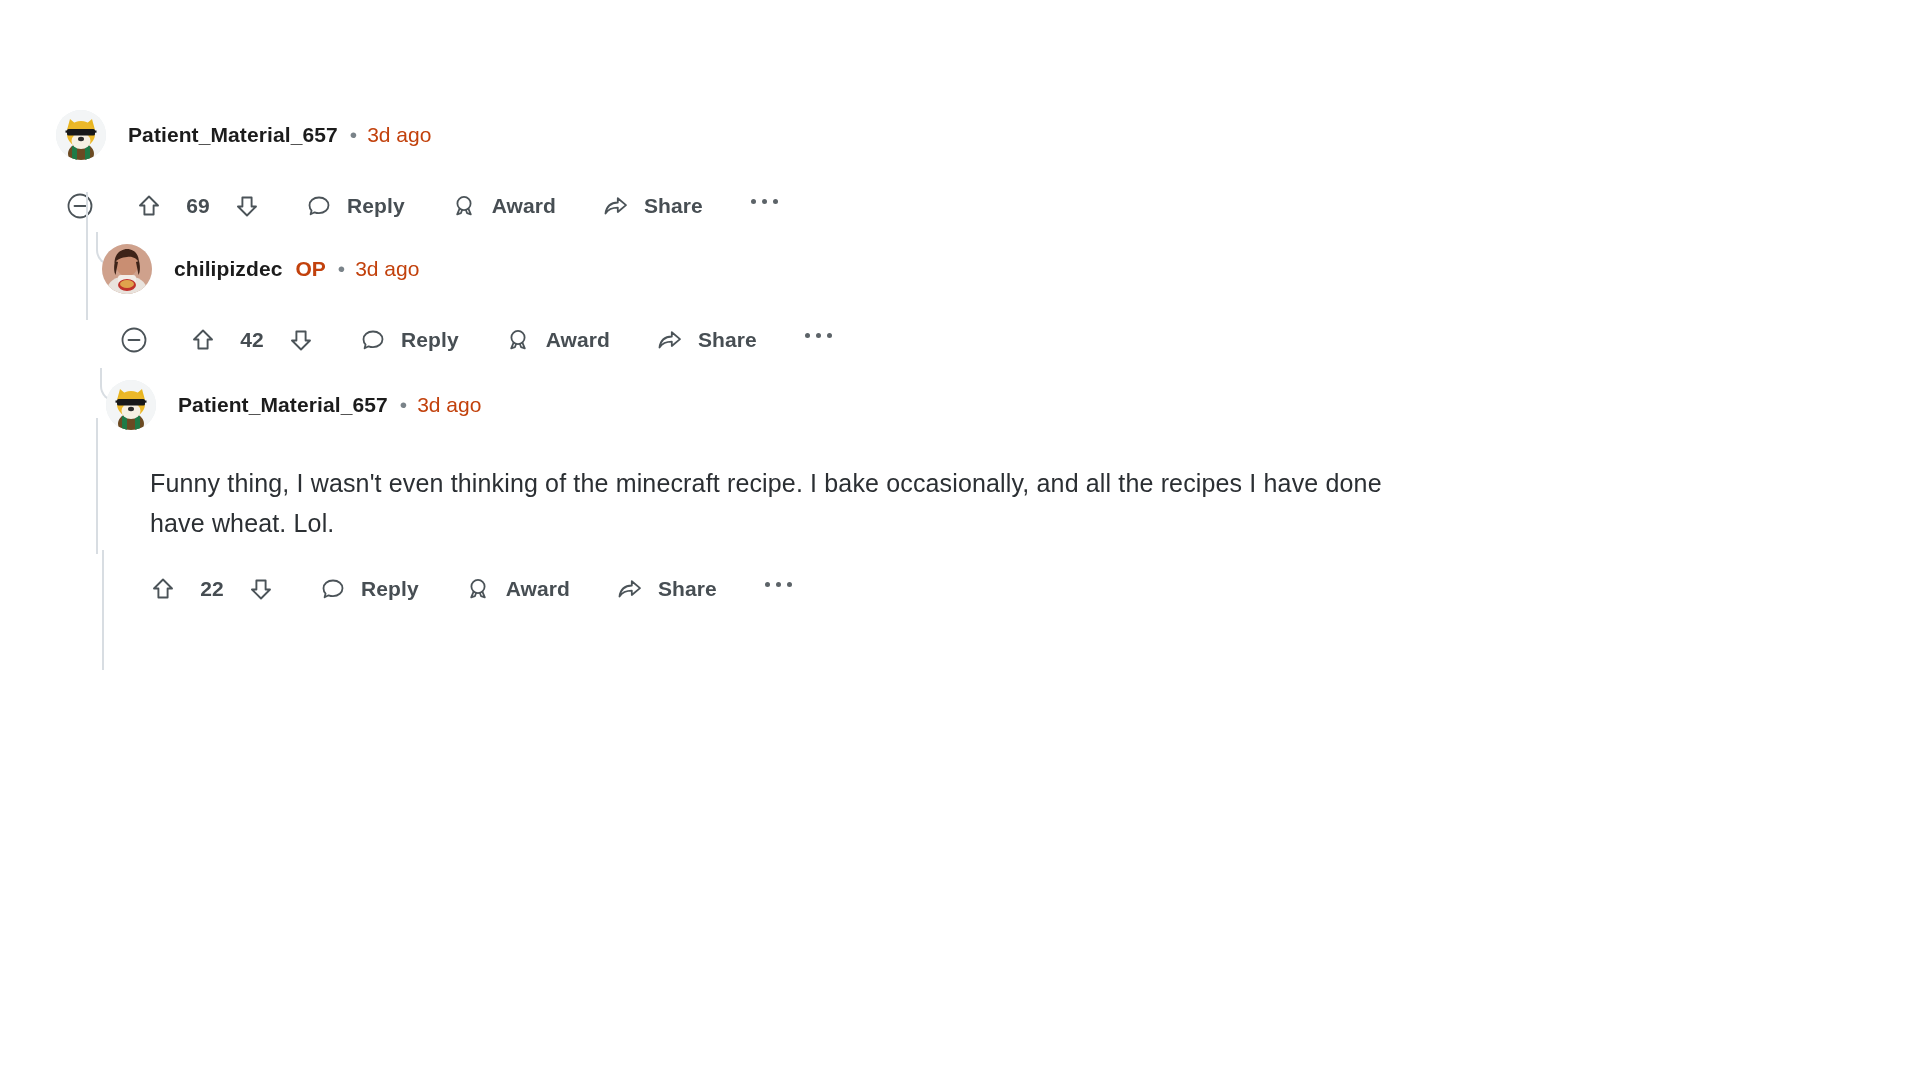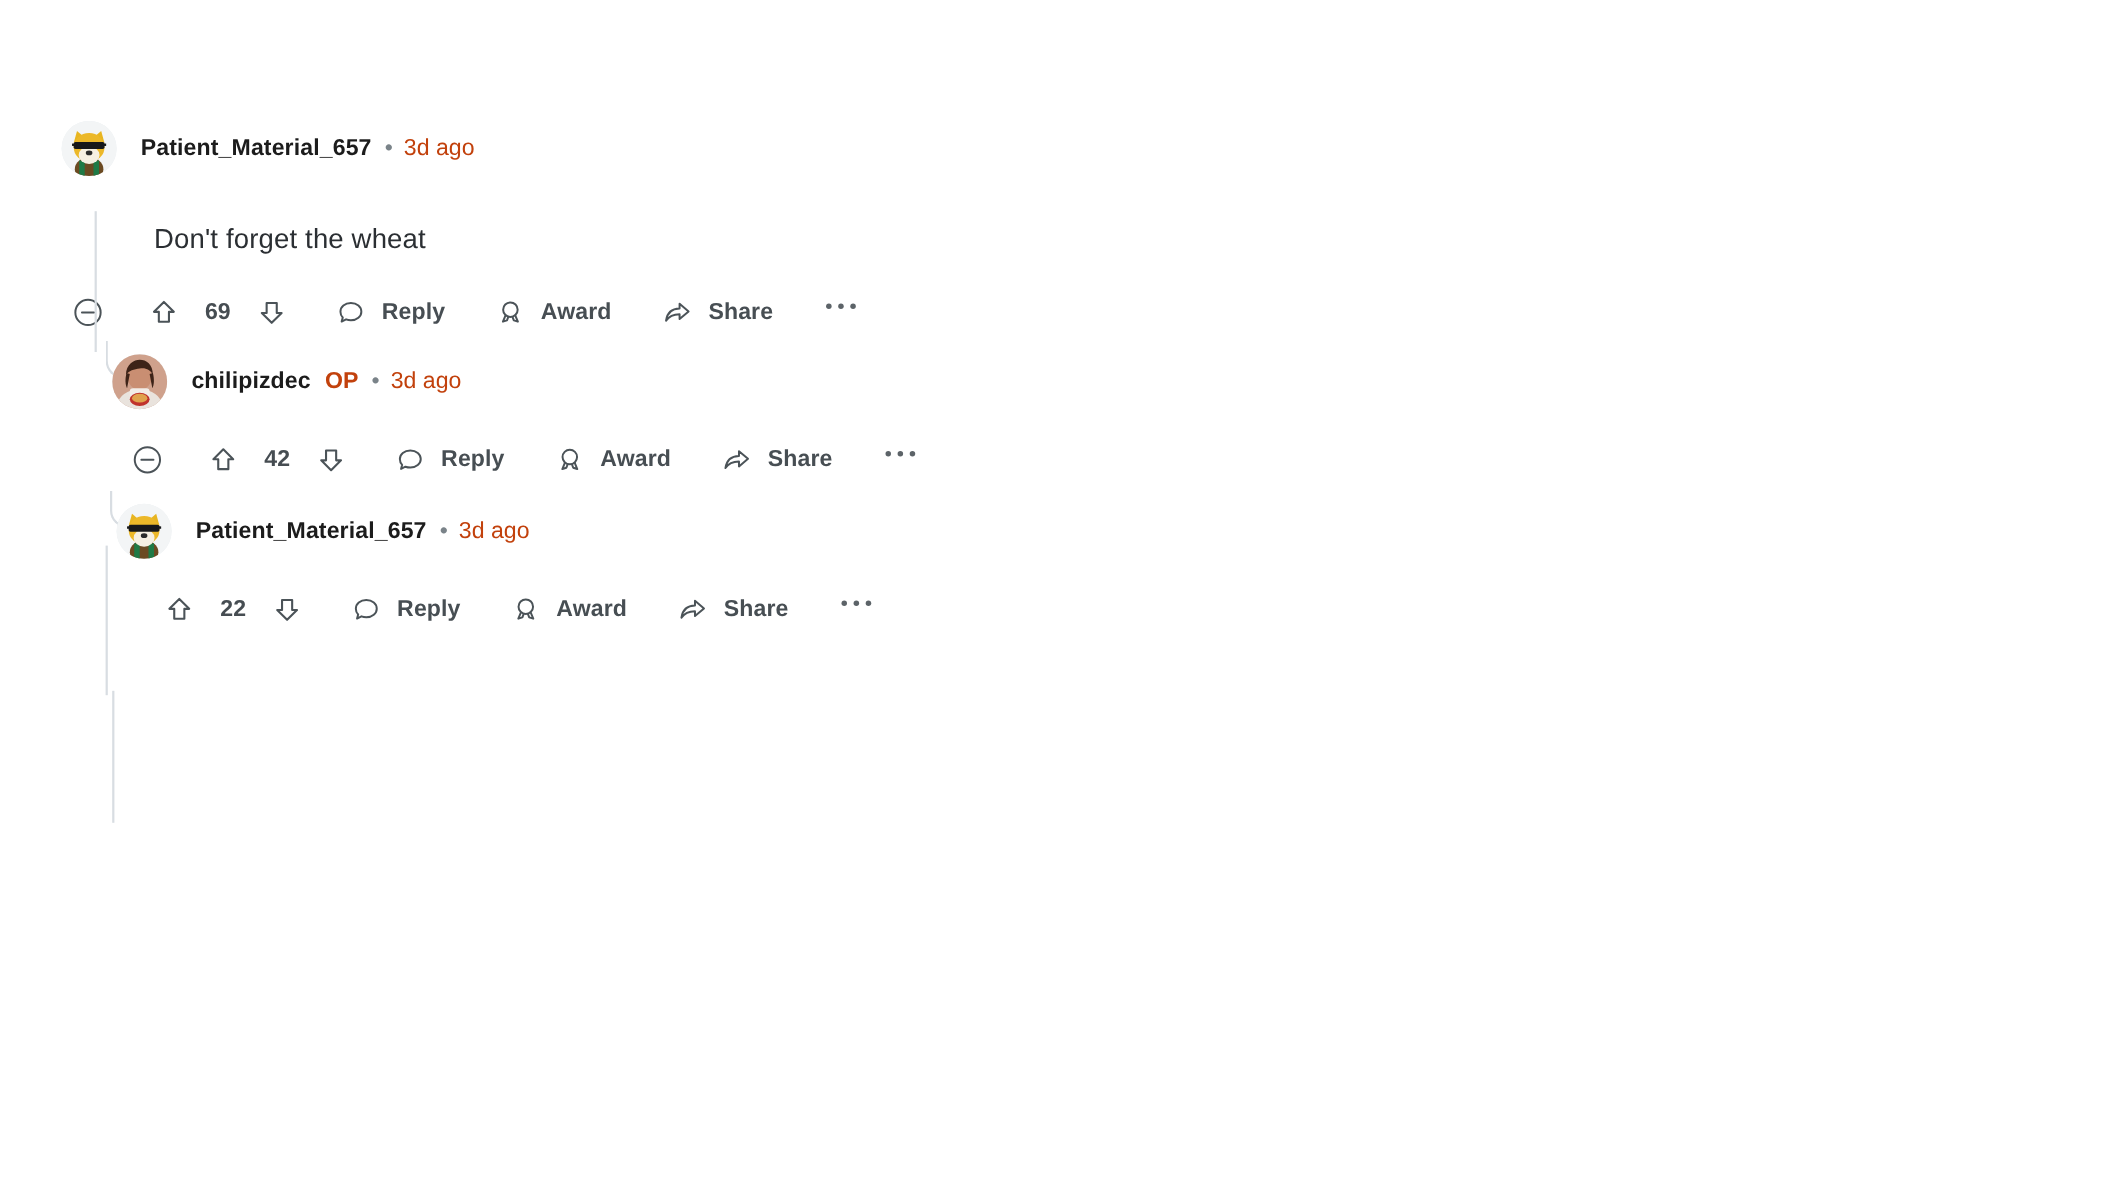--- a/index.html
+++ b/index.html
@@ -198,21 +198,20 @@
             <rect x="11" y="19" width="28" height="6.5" rx="1.6" fill="#17181a"></rect>
             <rect x="9.5" y="20.5" width="4" height="2.2" fill="#17181a"></rect>
             <rect x="36.5" y="20.5" width="4" height="2.2" fill="#17181a"></rect>
           </svg>
         </div>
         <span class="uname">Patient_Material_657</span>
         <span class="dot">•</span>
         <span class="ts">3d ago</span>
       </div>
 
-      <div class="c-body body-0">Don't forget the wheat</div>
 
       <div class="c-actions act-0">
         <span class="act-item collapse-btn">
           <svg width="28" height="28" viewBox="0 0 28 28">
             <circle cx="14" cy="14" r="11.5" fill="none" stroke="#4b5358" stroke-width="1.8"></circle>
             <line x1="8.5" y1="14" x2="19.5" y2="14" stroke="#4b5358" stroke-width="1.8" stroke-linecap="round"></line>
           </svg>
         </span>
 
         <span class="votes">
@@ -370,20 +369,21 @@
             <rect x="11" y="19" width="28" height="6.5" rx="1.6" fill="#17181a"></rect>
             <rect x="9.5" y="20.5" width="4" height="2.2" fill="#17181a"></rect>
             <rect x="36.5" y="20.5" width="4" height="2.2" fill="#17181a"></rect>
           </svg>
         </div>
         <span class="uname">Patient_Material_657</span>
         <span class="dot">•</span>
         <span class="ts">3d ago</span>
       </div>
 
+      <div class="c-body body-2">Funny thing, I wasn't even thinking of the minecraft recipe. I bake occasionally, and all the recipes I have done have wheat. Lol.</div>
 
       <div class="c-actions act-2">
         <span class="votes">
           <span class="vote-arrow">
             <svg width="26" height="26" viewBox="0 0 26 26">
               <path d="M13 3.5 L22 12.5 L17.6 12.5 L17.6 21.5 L8.4 21.5 L8.4 12.5 L4 12.5 Z" fill="none" stroke="#4b5358" stroke-width="1.9" stroke-linejoin="round"></path>
             </svg>
           </span>
           <span class="vote-count">22</span>
           <span class="vote-arrow">

